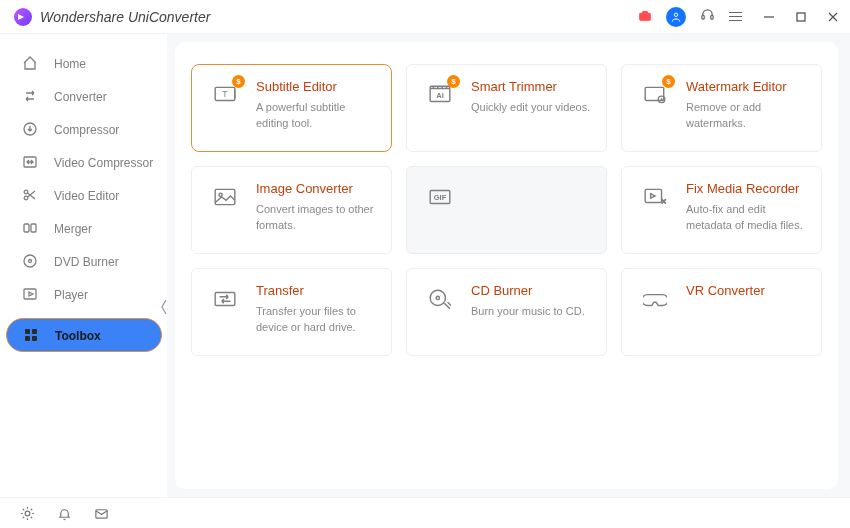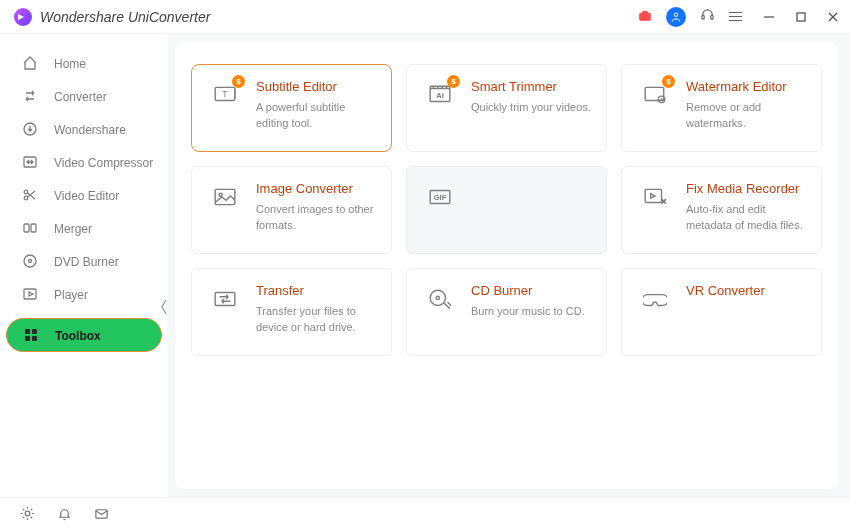--- a/index.html
+++ b/index.html
@@ -55,21 +55,21 @@
     }
     .side-item {
       display: flex; align-items: flex-end; gap: 16px;
       padding: 7px 0 7px 22px;
       font-size: 12px; color: #7f7f7f;
       cursor: pointer;
       margin-bottom: 3px;
     }
     .side-item svg { width: 16px; height: 16px; color: #7f7f7f; flex-shrink:0; }
     .side-item.active {
-      background: #22c55e;
+      background: #3b82f6;
       border: 1.5px solid #e58e3a;
       border-radius: 22px;
       margin: 6px 5px 6px 6px;
       color: #1a1a1a; font-weight: 700;
       padding: 8px 0 8px 16px;
     }
     .side-item.active svg { color: #2a2a2a; }
 
     .collapse-handle {
       position: absolute;
@@ -318,21 +318,21 @@
     <div class="side-item">
         <svg class="outline" viewBox="0 0 16 16">
           <use href="#i-convert"></use>
         </svg>
         <span>Converter</span>
       </div>
     <div class="side-item">
         <svg class="outline" viewBox="0 0 16 16">
           <use href="#i-download"></use>
         </svg>
-        <span>Wondershare</span>
+        <span>Compressor</span>
       </div>
     <div class="side-item">
         <svg class="outline" viewBox="0 0 16 16">
           <use href="#i-compress"></use>
         </svg>
         <span>Video Compressor</span>
       </div>
     <div class="side-item">
         <svg class="outline" viewBox="0 0 16 16">
           <use href="#i-scissors"></use>
@@ -386,21 +386,21 @@
           </div>
           <div class="card">
     <div class="badge">$</div>
     <div class="card-iconwrap">
       <svg class="outline" viewBox="0 0 22 22">
                 <use href="#c-trim"></use>
               </svg>
     </div>
     <div>
       <div class="card-title">Smart Trimmer</div>
-      <div class="card-desc">Quickly trim your videos.</div>
+      <div class="card-desc">Quickly edit your videos.</div>
     </div>
           </div>
           <div class="card">
     <div class="badge">$</div>
     <div class="card-iconwrap">
       <svg class="outline" viewBox="0 0 22 22">
                 <use href="#c-watermark"></use>
               </svg>
     </div>
     <div>

